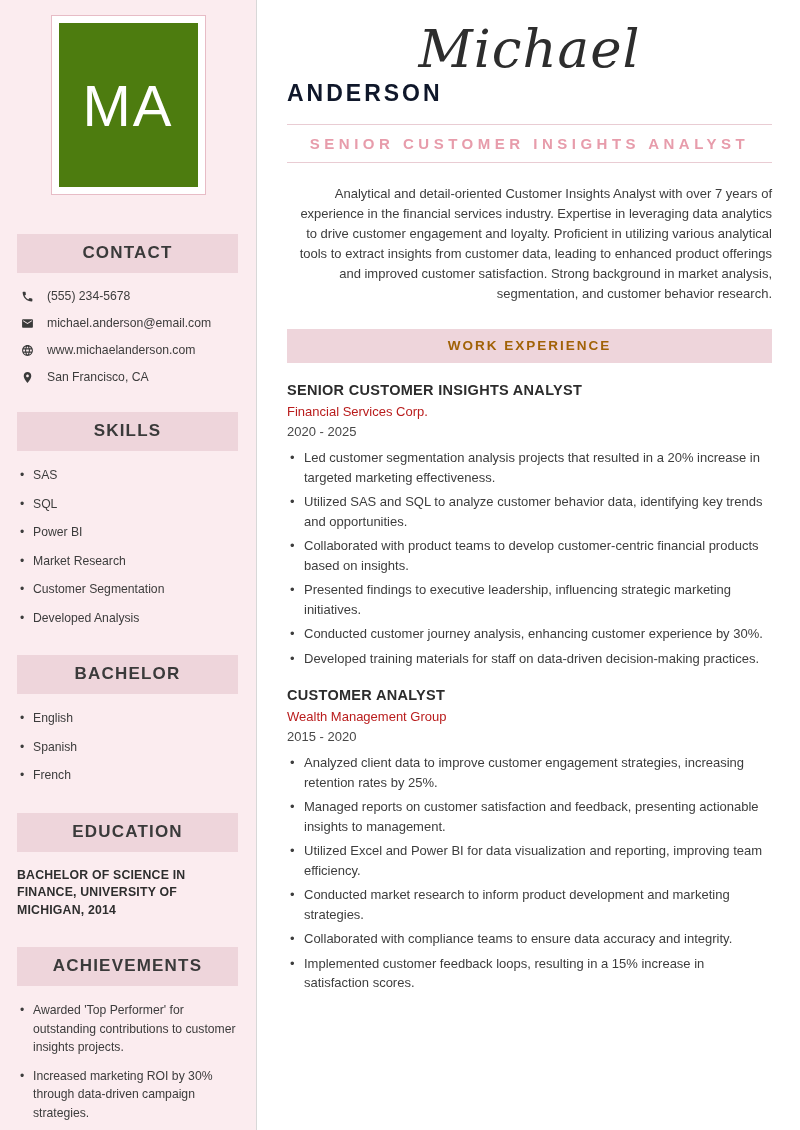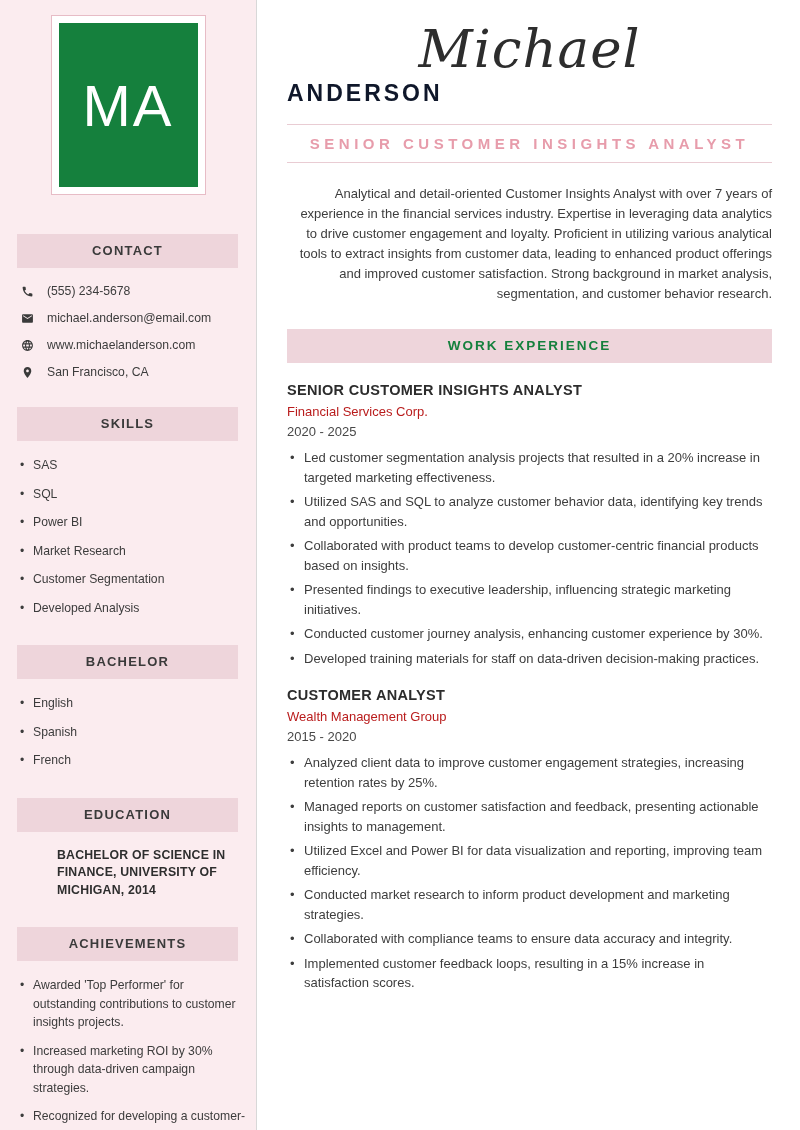--- a/index.html
+++ b/index.html
@@ -29,38 +29,38 @@
     width: 155px;
     height: 180px;
     margin: 15px auto 0;
     background: #ffffff;
     border: 1px solid #e7bcc6;
     padding: 7px;
   }
   .avatar-box {
     width: 100%;
     height: 100%;
-    background: #15803d;
+    background: #4d7c0f;
     display: flex;
     align-items: center;
     justify-content: center;
   }
   .avatar-box span {
     color: #ffffff;
     font-size: 58px;
     letter-spacing: 2px;
     font-weight: 400;
   }
   .side-band {
     background: #eed5db;
     margin: 0 18px 0 17px;
     padding: 9px 0 10px;
     text-align: center;
     font-weight: bold;
-    font-size: 13px;
+    font-size: 17px;
     letter-spacing: 1.2px;
     color: #3a3a3a;
   }
   .side-section { margin-top: 28px; }
   .side-section.first { margin-top: 39px; }
 
   .contact-list { list-style: none; margin-top: 16px; }
   .contact-list li {
     display: flex;
     align-items: center;
@@ -89,21 +89,20 @@
     left: 20px;
     color: #3c3c3c;
   }
   .edu-detail {
     padding: 15px 14px 0 17px;
     font-weight: bold;
     font-size: 12.3px;
     line-height: 17.5px;
     color: #2e2e2e;
     letter-spacing: 0.2px;
-    margin-left: 40px;
   }
 
   
   .main {
     flex: 1;
     padding: 20px 28px 0 30px;
   }
   .first-name {
     font-family: "DejaVu Serif", serif;
     font-style: italic;
@@ -141,21 +140,21 @@
     color: #3d3d3d;
     text-align: right;
   }
   .exp-band {
     margin-top: 25px;
     background: #eed5db;
     text-align: center;
     font-weight: bold;
     font-size: 13.5px;
     letter-spacing: 2px;
-    color: #15803d;
+    color: #a16207;
     padding: 9px 2px 10px;
   }
   .job { margin-top: 19px; }
   .job-role {
     font-size: 14.5px;
     font-weight: bold;
     color: #2c2c2c;
     letter-spacing: 0.3px;
   }
   .job-company { font-size: 13px; margin-top: 6px; color: #b91c1c; }

